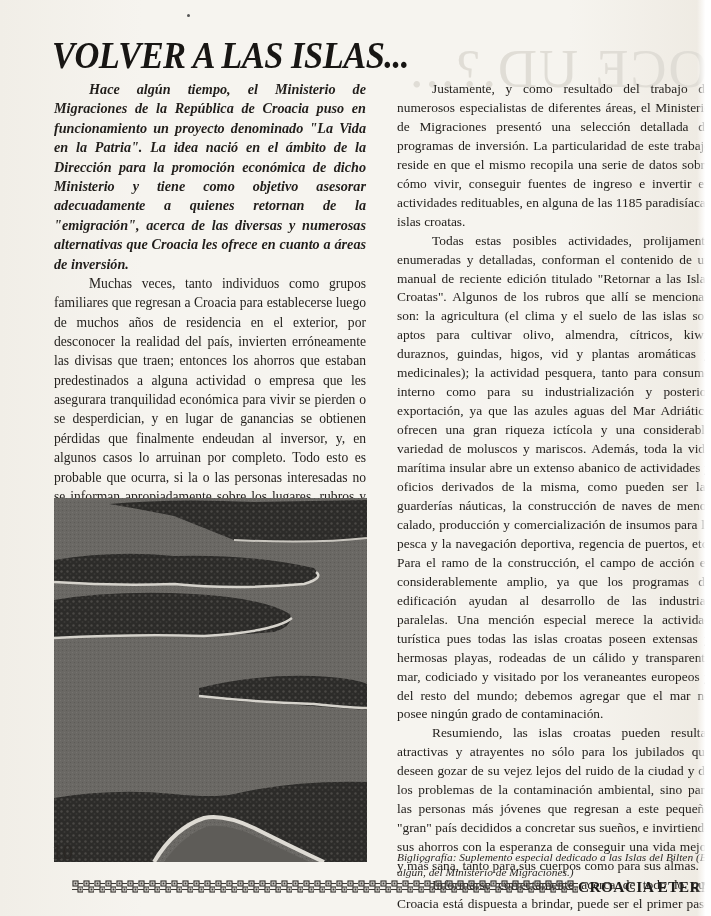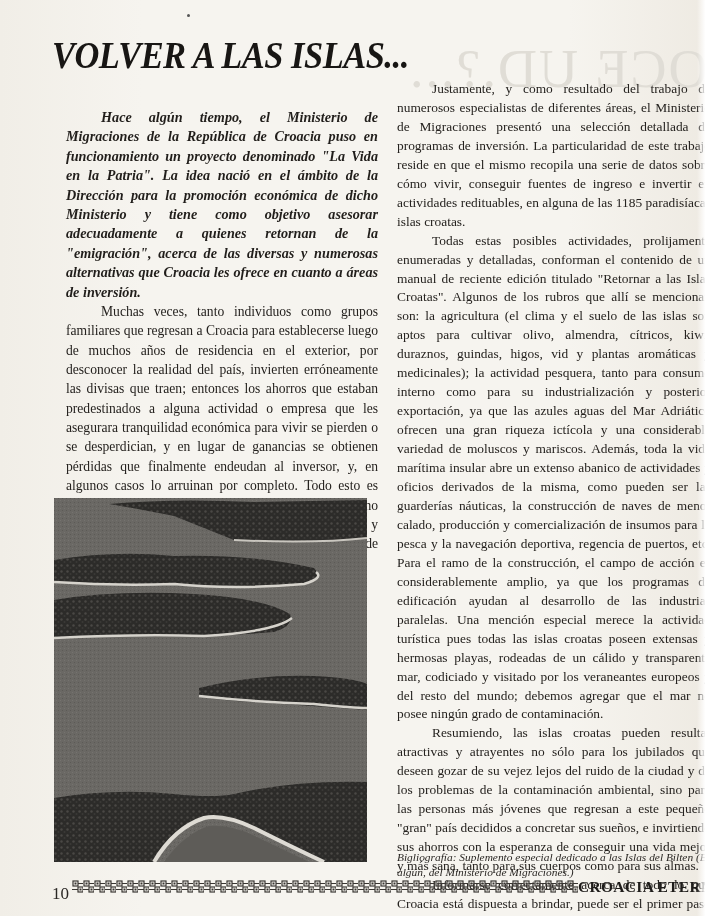--- a/index.html
+++ b/index.html
@@ -22,21 +22,21 @@
     font-size:54px; letter-spacing:2px; color:#e0ddd6;
     transform:scaleX(-1); white-space:nowrap;
     font-family:"Liberation Serif", serif;
   }
   .title {
     position:absolute; left:52px; top:34px;
     font-size:37px; font-weight:bold; font-style:italic;
     letter-spacing:-0.5px; color:#181614; white-space:nowrap;
     transform:scaleX(0.93); transform-origin:left top;
   }
-  .col-left { position:absolute; left:66px; top:80px; width:312px;margin-top:28px; }
+  .col-left { position:absolute; left:54px; top:80px; width:312px; }
   .col-right { position:absolute; left:397px; top:80px; width:314px; }
   .intro {
     font-style:italic; font-weight:bold; font-size:14.2px; line-height:19.4px;
     text-align:justify; margin:0; text-indent:35px; color:#211e1b;
   }
   p.body {
     font-size:13.6px; line-height:19.35px; text-align:justify;
     margin:0; text-indent:35px; color:#25221f;
   }
   .col-right p.body { font-size:13.4px; line-height:18.95px; }
@@ -44,21 +44,21 @@
     position:absolute; left:54px; top:498px; width:313px; height:364px;
     background:#5a5854; overflow:hidden;
   }
   .photo svg { display:block; }
   .biblio {
     position:absolute; left:397px; top:850px; width:314px;
     font-style:italic; font-size:11.4px; line-height:15px; color:#2a2724;
     white-space:nowrap; overflow:hidden;
   }
   .footer-num {
-    position:absolute; left:52px; top:884px; font-size:17px; color:#2a2724;font-family:Liberation Serif, serif;
+    position:absolute; left:52px; top:840px; font-size:21px; color:#2a2724;font-family:Liberation Serif, serif;
   }
   .checker {
     position:absolute; left:72px; top:880px; width:506px; height:14px;
   }
   .footer-brand {
     position:absolute; left:578px; top:878px; font-size:15.5px; font-weight:bold;
     letter-spacing:0.3px; color:#1e1c1a; white-space:nowrap;
   }
   .dot { position:absolute; left:187px; top:14px; width:3px; height:3px; border-radius:50%; background:#555; }
 </style>

